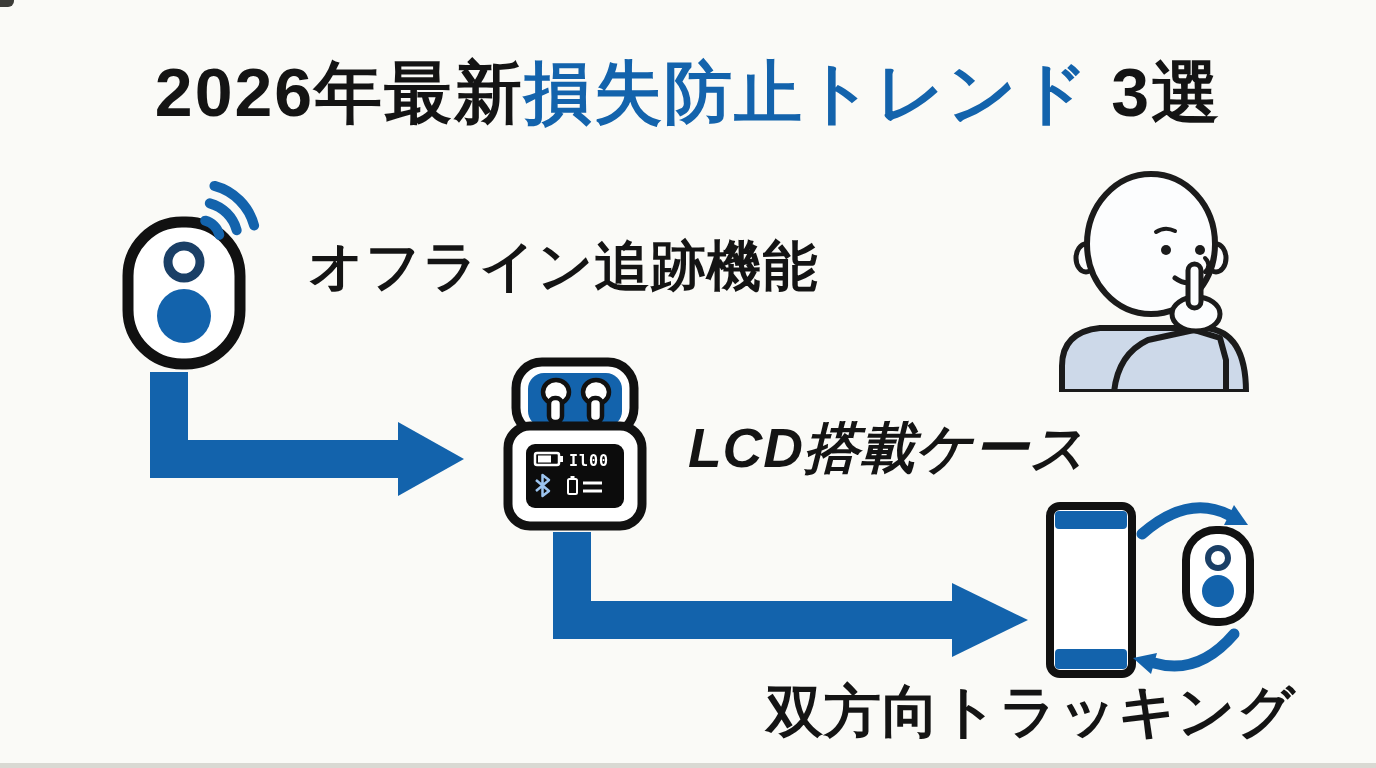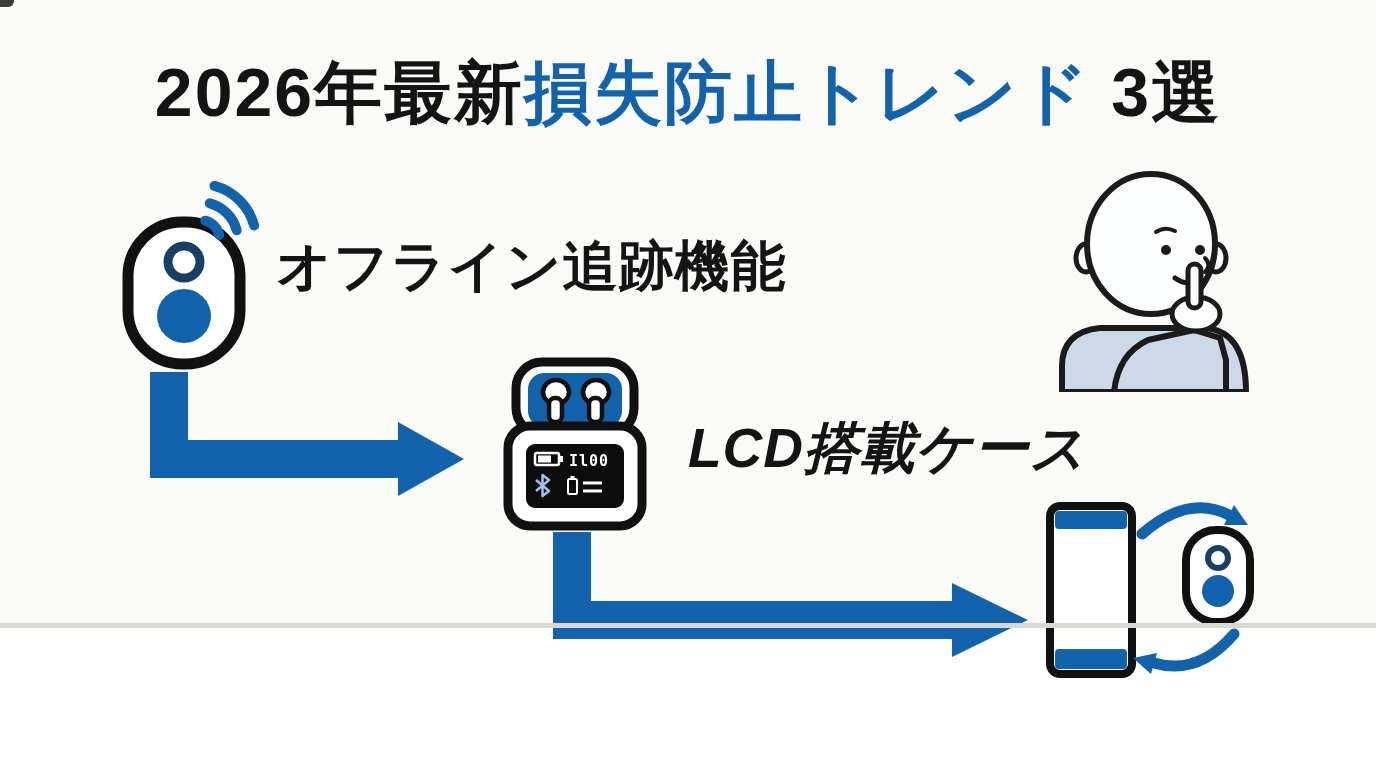--- a/index.html
+++ b/index.html
@@ -9,42 +9,42 @@
     --bg:#fafaf7;
   }
   *{margin:0;padding:0;box-sizing:border-box;}
   html,body{width:1376px;height:768px;overflow:hidden;}
   body{
     font-family:"Liberation Sans","DejaVu Sans",sans-serif;
     background:#fff;
   }
   .canvas{
     position:relative;
-    width:1376px;height:628px;
+    width:1376px;height:768px;
     background:var(--bg);
   }
   .title{
     position:absolute;
     left:0;top:48px;width:1376px;
     text-align:center;
     font-size:68px;
     font-weight:900;
     letter-spacing:2px;
     color:var(--ink);
     white-space:pre;
   }
   .title .blue{color:var(--accent);}
   .step-label{
     position:absolute;
     font-weight:900;
     color:var(--ink);
     white-space:pre;
     letter-spacing:1px;
   }
-  .label-1{left:276px;top:230px;font-size:55px;font-family:Liberation Mono, monospace;}
+  .label-1{left:308px;top:230px;font-size:55px;font-family:Liberation Mono, monospace;}
   .label-2{left:688px;top:412px;font-size:55px;font-style:italic;}
   .label-3{left:766px;top:674px;font-size:57px;}
   .abs{position:absolute;}
   .arrows{position:absolute;left:0;top:0;pointer-events:none;}
   .bottom-strip{
     position:absolute;left:0;bottom:0;width:1376px;height:5px;
     background:#d9d9d3;
   }
   .corner-mark{
     position:absolute;left:0;top:0;width:14px;height:7px;
@@ -122,16 +122,17 @@
     <rect x="17" y="157" width="72" height="20" rx="4" fill="var(--accent)"></rect>
     <rect x="148" y="38" width="64" height="92" rx="30" fill="#ffffff" stroke="#111111" stroke-width="8"></rect>
     <circle cx="180" cy="66" r="10" fill="#ffffff" stroke="#1a3f66" stroke-width="6"></circle>
     <circle cx="180" cy="99" r="16" fill="var(--accent)"></circle>
     <path d="M104,42 Q150,2 191,23" fill="none" stroke="var(--accent)" stroke-width="11" stroke-linecap="round"></path>
     <polygon points="210,33 186,33 196,13" fill="var(--accent)"></polygon>
     <path d="M196,142 Q160,184 116,171" fill="none" stroke="var(--accent)" stroke-width="11" stroke-linecap="round"></path>
     <polygon points="95,166 119,161 113,182" fill="var(--accent)"></polygon>
   </svg>
 
+  <div class="step-label label-3">双方向トラッキング</div>
 
   <div class="corner-mark"></div>
   <div class="bottom-strip"></div>
 </div>
 
 </body></html>

